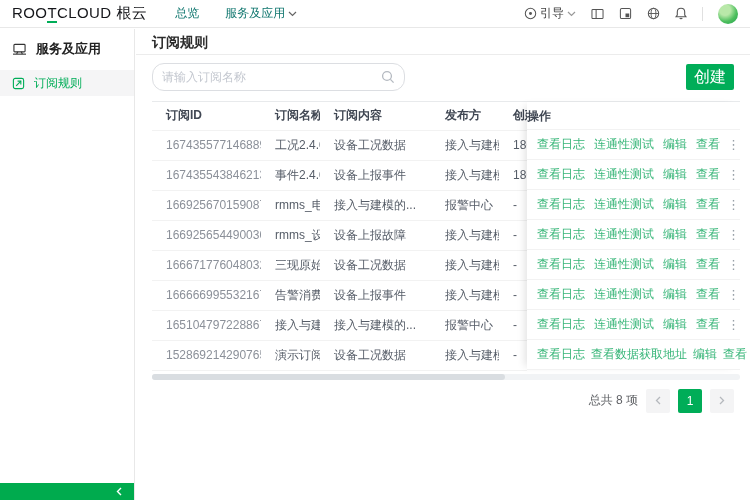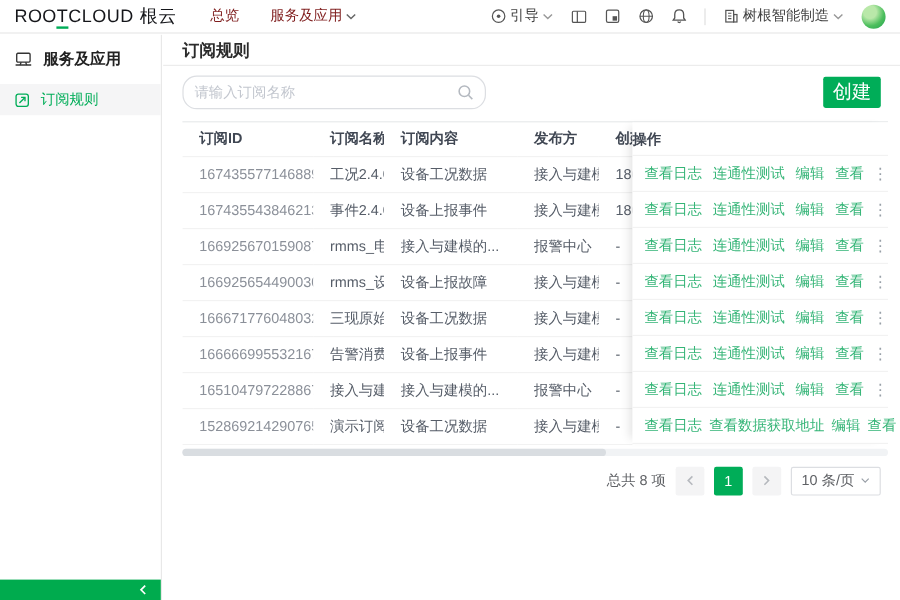--- a/index.html
+++ b/index.html
@@ -6,21 +6,21 @@
   html,body { width:750px; height:500px; overflow:hidden; background:#fff;
     font-family:"Liberation Sans","DejaVu Sans",sans-serif; }
 
   
   .navbar { height:28px; display:flex; align-items:center; padding:0 12px;
     border-bottom:1px solid #e8e8e8; background:#fff; position:relative; z-index:5; }
   .logo { display:flex; align-items:baseline; font-weight:normal; font-size:15px;
     color:#15161a; letter-spacing:.4px; white-space:nowrap; }
   .logo .t-underline { border-bottom:2px solid #00ad58; padding-bottom:0px; }
   .logo-cn { margin-left:5px; font-size:15px; }
-  .nav-menu { display:flex; gap:26px; margin-left:28px; font-size:12px; color:#7f1d1d; }
+  .nav-menu { display:flex; gap:26px; margin-left:28px; font-size:12px; color:#0f766e; }
   .nav-menu .item { display:flex; align-items:center; gap:3px; cursor:pointer; }
   .nav-right { margin-left:auto; display:flex; align-items:center; gap:15px;
     font-size:12px; color:#444; }
   .nav-right .icon-btn { display:flex; align-items:center; gap:3px; cursor:pointer; }
   .v-divider { width:1px; height:14px; background:#e0e0e0; }
   .avatar { width:20px; height:20px; border-radius:50%;
     background:radial-gradient(circle at 35% 30%, #b9e8a9 0 28%, #4ebf5e 60%, #1ea04c 100%); }
   svg.ic { display:block; }
   .chev { color:#999; }
 
@@ -138,33 +138,20 @@
           <line x1="1.4" y1="7" x2="12.6" y2="7" stroke="#555" stroke-width="1"></line>
         </svg>
     </div>
     <div class="icon-btn">
       <svg class="ic" width="12" height="13" viewBox="0 0 12 13">
           <path d="M6 1.2c-2.3 0-3.7 1.7-3.7 3.8v3L1 9.8h10L9.7 8V5C9.7 2.9 8.3 1.2 6 1.2z" fill="none" stroke="#555" stroke-width="1.1"></path>
           <path d="M4.8 11a1.3 1.3 0 0 0 2.4 0" fill="none" stroke="#555" stroke-width="1.1"></path>
         </svg>
     </div>
     <div class="v-divider"></div>
-    <div class="icon-btn">
-      <svg class="ic" width="13" height="13" viewBox="0 0 14 14">
-          <rect x="2" y="1.8" width="7" height="10.4" fill="none" stroke="#555" stroke-width="1.1"></rect>
-          <rect x="9" y="5.5" width="3" height="6.7" fill="none" stroke="#555" stroke-width="1.1"></rect>
-          <line x1="4" y1="4.4" x2="7" y2="4.4" stroke="#555" stroke-width="1"></line>
-          <line x1="4" y1="6.8" x2="7" y2="6.8" stroke="#555" stroke-width="1"></line>
-          <line x1="4" y1="9.2" x2="7" y2="9.2" stroke="#555" stroke-width="1"></line>
-        </svg>
-      <span>树根智能制造</span>
-      <svg class="ic chev" width="9" height="6" viewBox="0 0 9 6">
-          <polyline points="1,1 4.5,4.5 8,1" fill="none" stroke="#999" stroke-width="1.2"></polyline>
-        </svg>
-    </div>
     <div class="avatar"></div>
   </div>
 </div>
 
 <div class="sidebar">
   <div class="sb-header">
     <svg class="ic" width="15" height="13" viewBox="0 0 16 14">
         <rect x="2" y="1.5" width="12" height="8" rx="1" fill="none" stroke="#333" stroke-width="1.2"></rect>
         <line x1="1" y1="12" x2="15" y2="12" stroke="#333" stroke-width="1.2"></line>
         <line x1="6" y1="9.5" x2="5" y2="12" stroke="#333" stroke-width="1.2"></line>
@@ -353,21 +340,15 @@
         <svg class="ic" width="6" height="9" viewBox="0 0 6 9">
             <polyline points="5,1 1.5,4.5 5,8" fill="none" stroke="#b5b8bd" stroke-width="1.3"></polyline>
           </svg>
       </div>
       <div class="pg-current">1</div>
       <div class="pg-btn">
         <svg class="ic" width="6" height="9" viewBox="0 0 6 9">
             <polyline points="1,1 4.5,4.5 1,8" fill="none" stroke="#b5b8bd" stroke-width="1.3"></polyline>
           </svg>
       </div>
-      <div class="pg-size">
-        <span>10 条/页</span>
-        <svg class="ic" width="8" height="5" viewBox="0 0 9 6">
-            <polyline points="1,1 4.5,4.5 8,1" fill="none" stroke="#9aa0a8" stroke-width="1.2"></polyline>
-          </svg>
-      </div>
     </div>
   </div>
 </div>
 
 </body></html>

